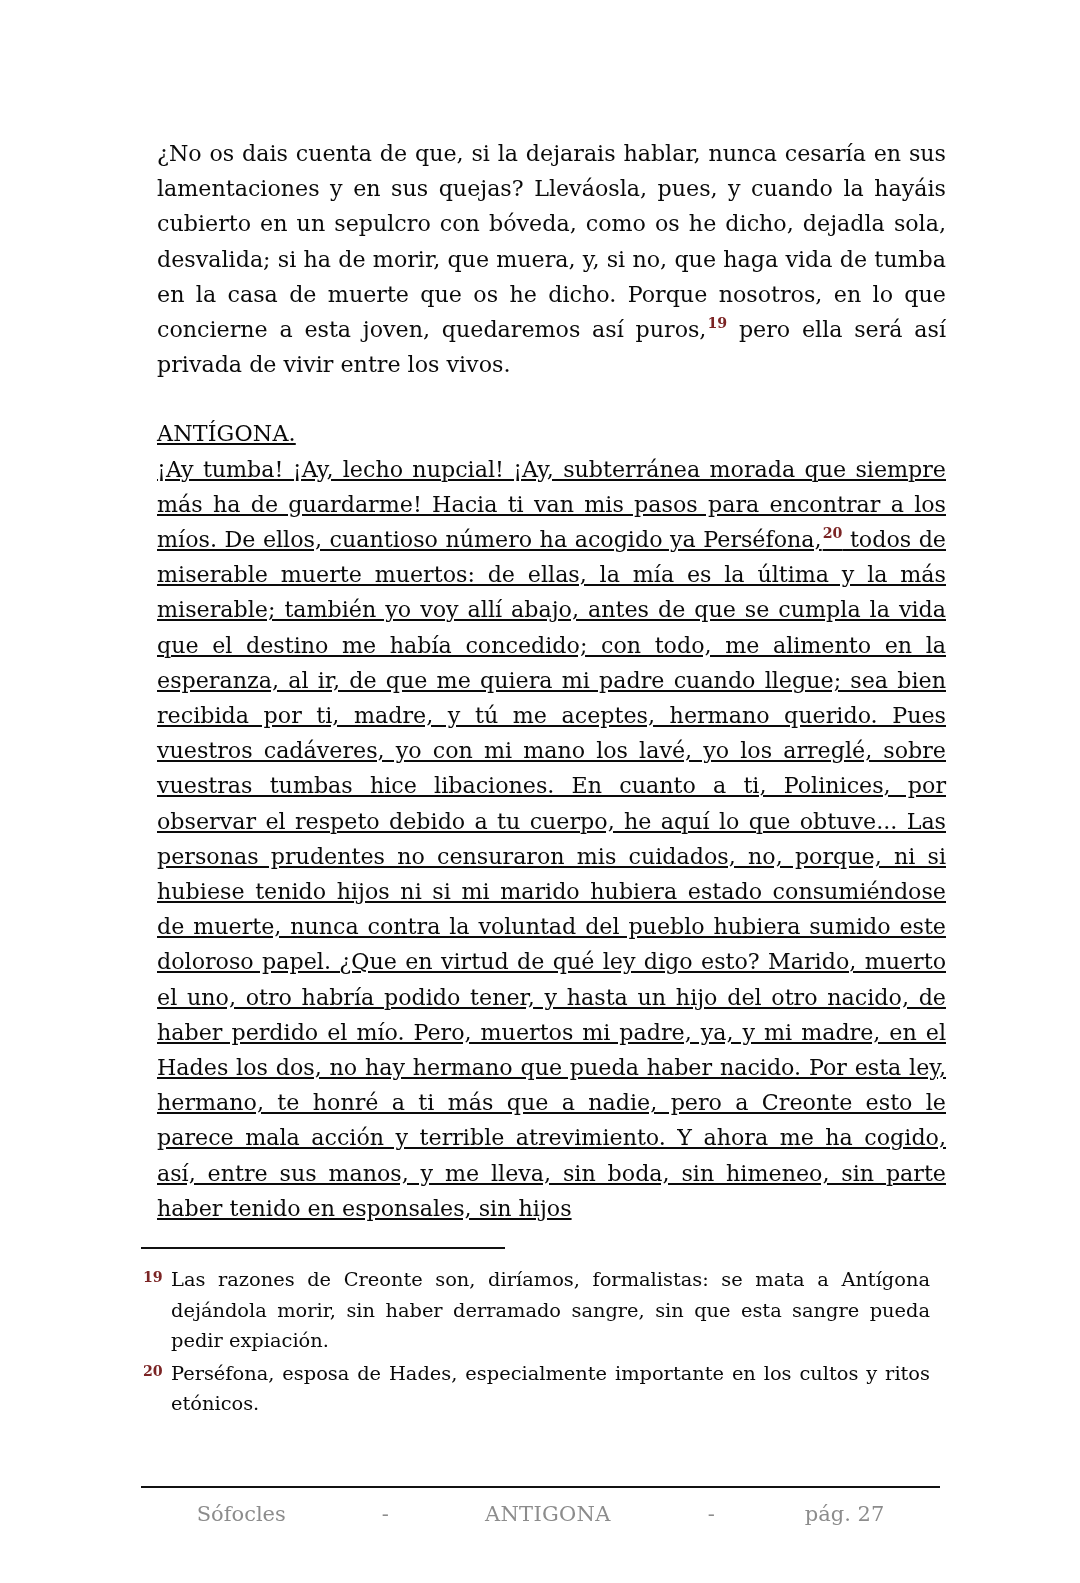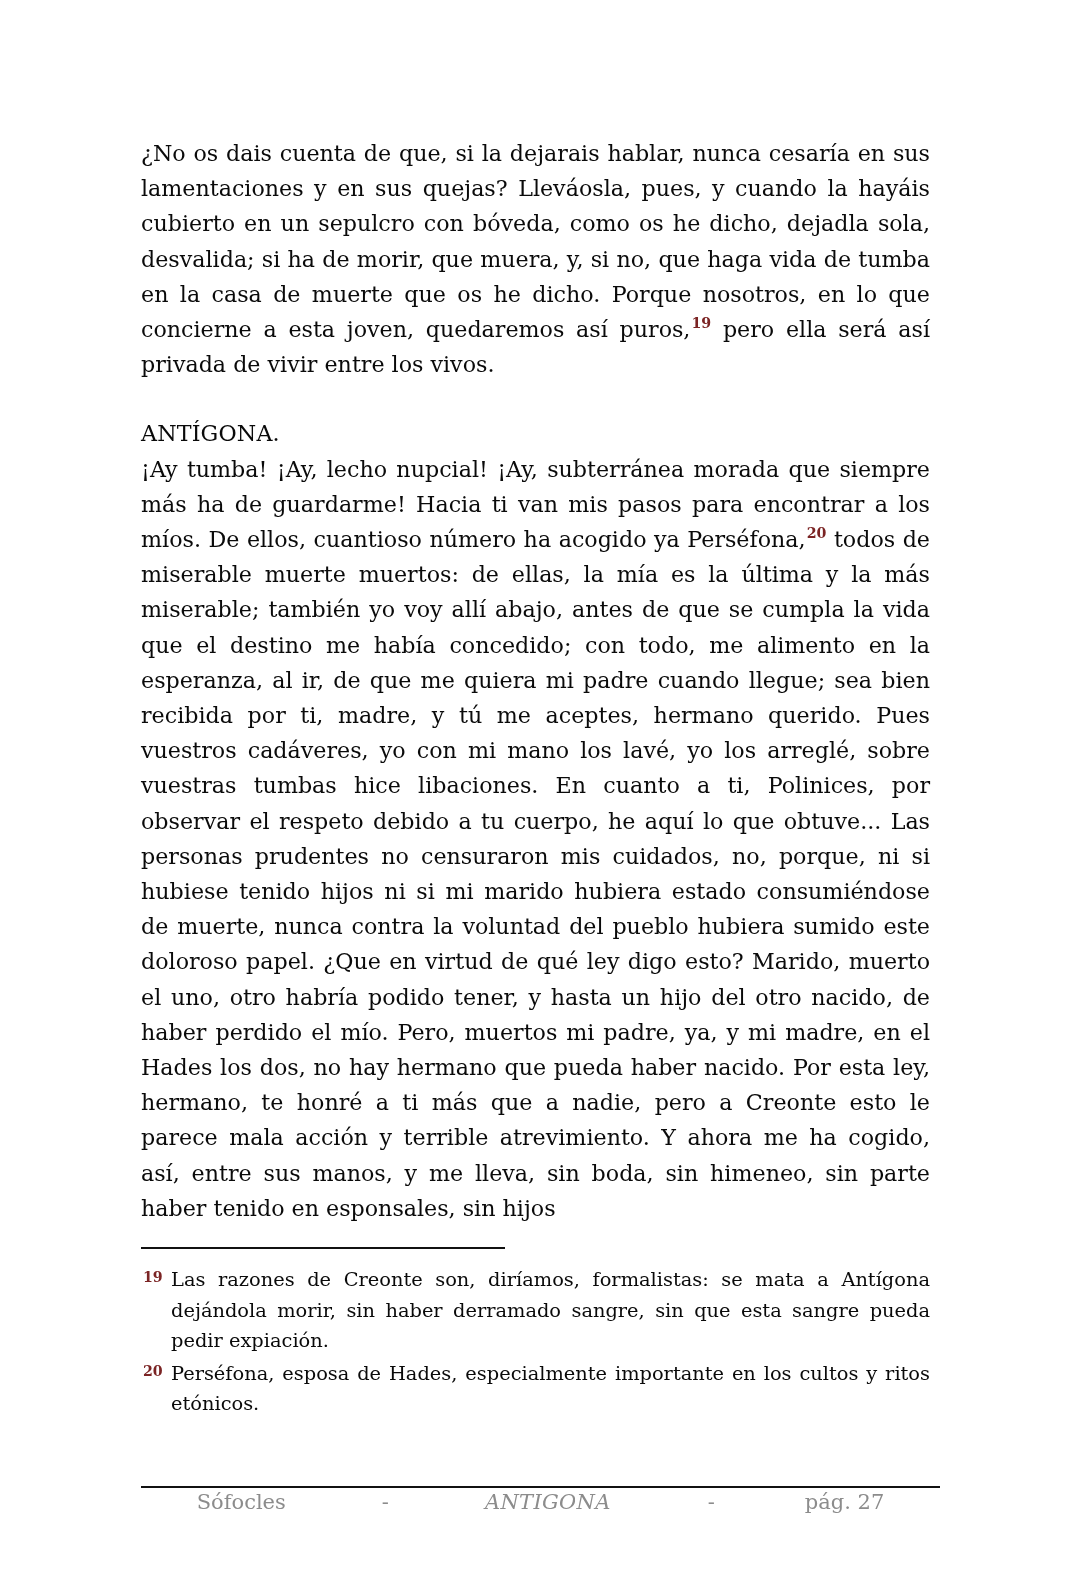--- a/index.html
+++ b/index.html
@@ -16,35 +16,36 @@
     overflow: hidden;
   }
   .page {
     position: relative;
     width: 1080px;
     height: 1583px;
     box-sizing: border-box;
   }
   .content {
     position: absolute;
-    left: 141px;
+    left: 157px;
     top: 136px;
     width: 789px;
   }
   p.body-par {
     margin: 0;
     font-size: 22.2px;
     line-height: 35.2px;
     text-align: justify;
     text-justify: inter-word;
     hyphens: manual;
     color: #0a0a0a;
   }
   .speaker-block {
     margin-top: 34px;
+    text-decoration: underline;
   }
   .speaker-name {
     font-size: 22.2px;
     line-height: 35.2px;
     text-align: left;
     letter-spacing: 0.15px;
   }
   sup.fn-ref {
     font-size: 14.2px;
     font-weight: bold;
@@ -97,28 +98,28 @@
     width: 100%;
     height: 0;
     border: 0;
     border-top: 2.4px solid #111111;
     margin: 0;
   }
   .footer-row {
     display: flex;
     align-items: baseline;
     justify-content: center;
+    padding-top: 12px;
     color: #8c8c8c;
     font-size: 21px;
     line-height: 28px;
   }
   .footer-author { margin-right: 96px; }
   .footer-sep1 { margin-right: 96px; }
   .footer-title {
-    font-style: italic;
     margin-right: 97px;
     letter-spacing: 0.3px;
   }
   .footer-sep2 { margin-right: 90px; }
   .footer-page { }
 </style>
 </head>
 <body>
 
 <div class="page">

